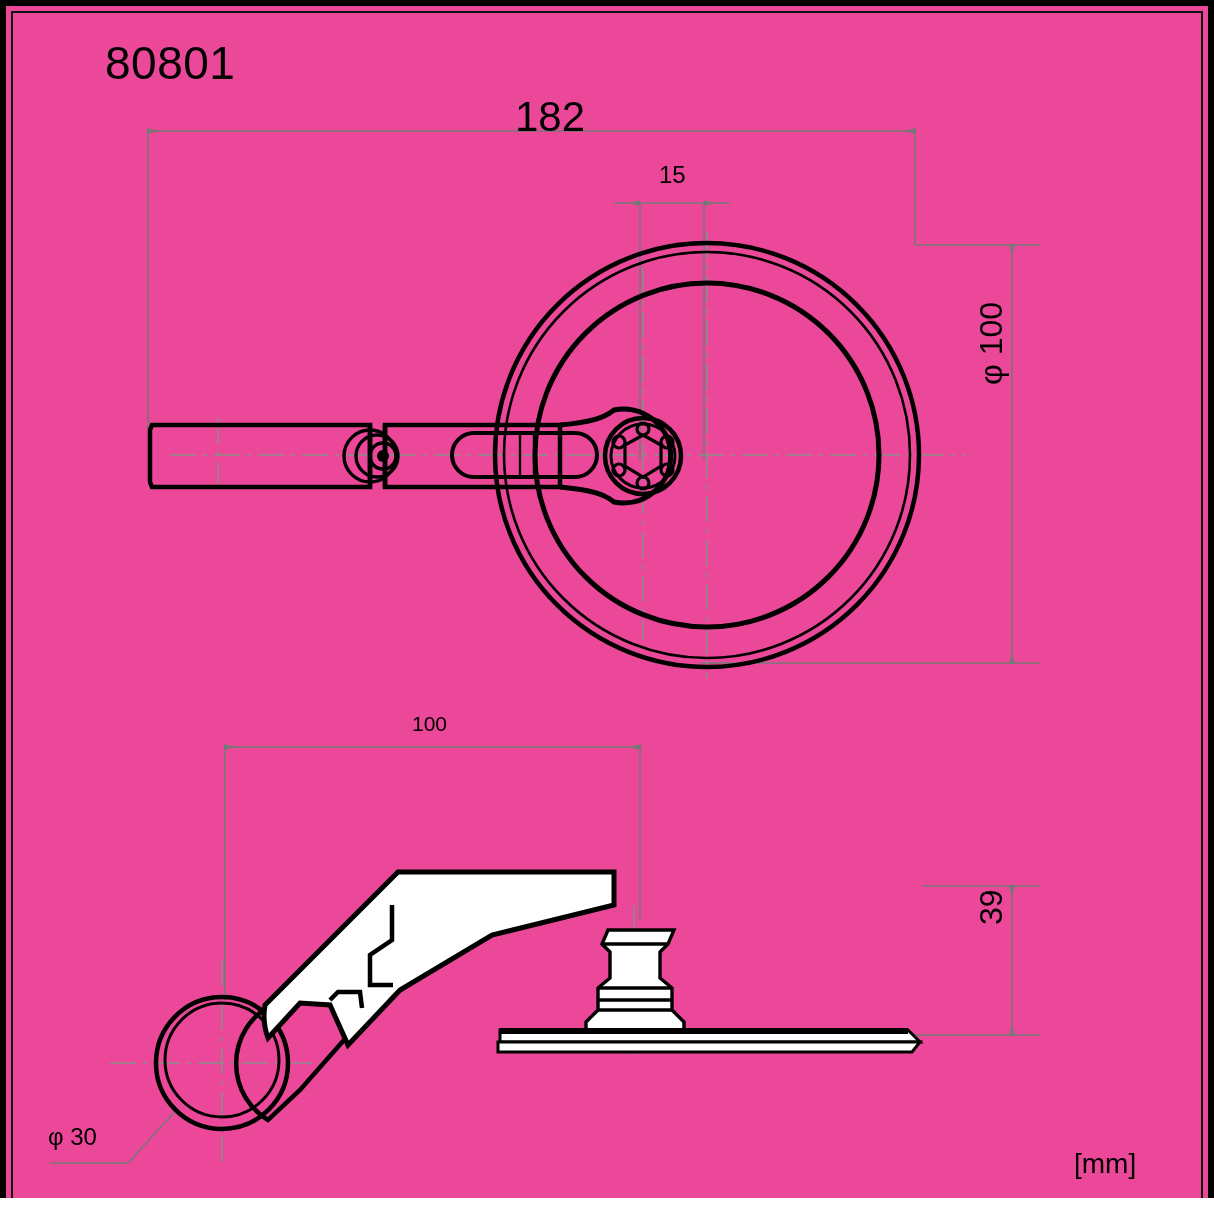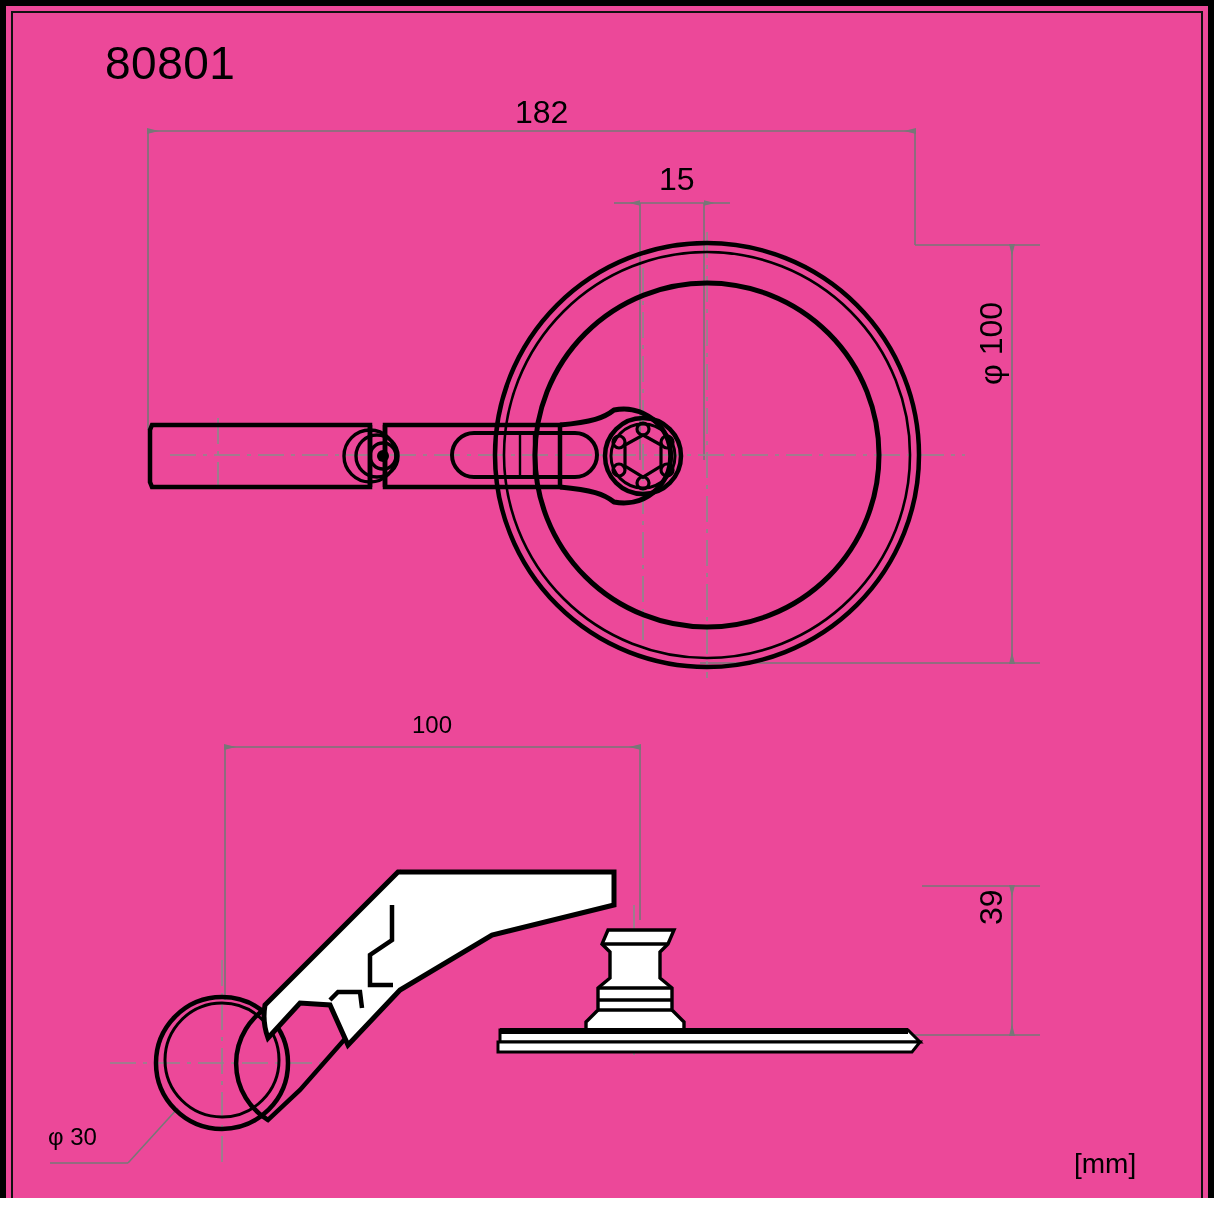--- a/index.html
+++ b/index.html
@@ -49,30 +49,30 @@
     font-family: "Liberation Sans", sans-serif;
     white-space: nowrap;
     line-height: 1;
   }
   #part-number {
     left: 105px;
     top: 40px;
     font-size: 46px;
     letter-spacing: 0.5px;
   }
-  #dim-182-label  { left: 515px; top: 96px;  font-size: 32px; }
-  #dim-15-label   { left: 659px; top: 163px; font-size: 32px; }
+  #dim-182-label  { left: 515px; top: 96px;  font-size: 42px; }
+  #dim-15-label   { left: 659px; top: 163px; font-size: 24px; }
   #dim-phi100-label {
     left: 975px; top: 385px;
     font-size: 32px;
     transform: rotate(-90deg);
     transform-origin: left top;
     
   }
-  #dim-100-label  { left: 412px; top: 713px; font-size: 24px; }
+  #dim-100-label  { left: 412px; top: 713px; font-size: 21px; }
   #dim-39-label   { left: 975px; top: 925px; font-size: 32px;
                     transform: rotate(-90deg); transform-origin: left top; }
   #dim-phi30-label{ left: 48px;  top: 1125px; font-size: 24px; }
   #units-label    { left: 1074px; top: 1150px; font-size: 28px; }
 </style>
 </head>
 <body>
 
 <div id="sheet">
 

